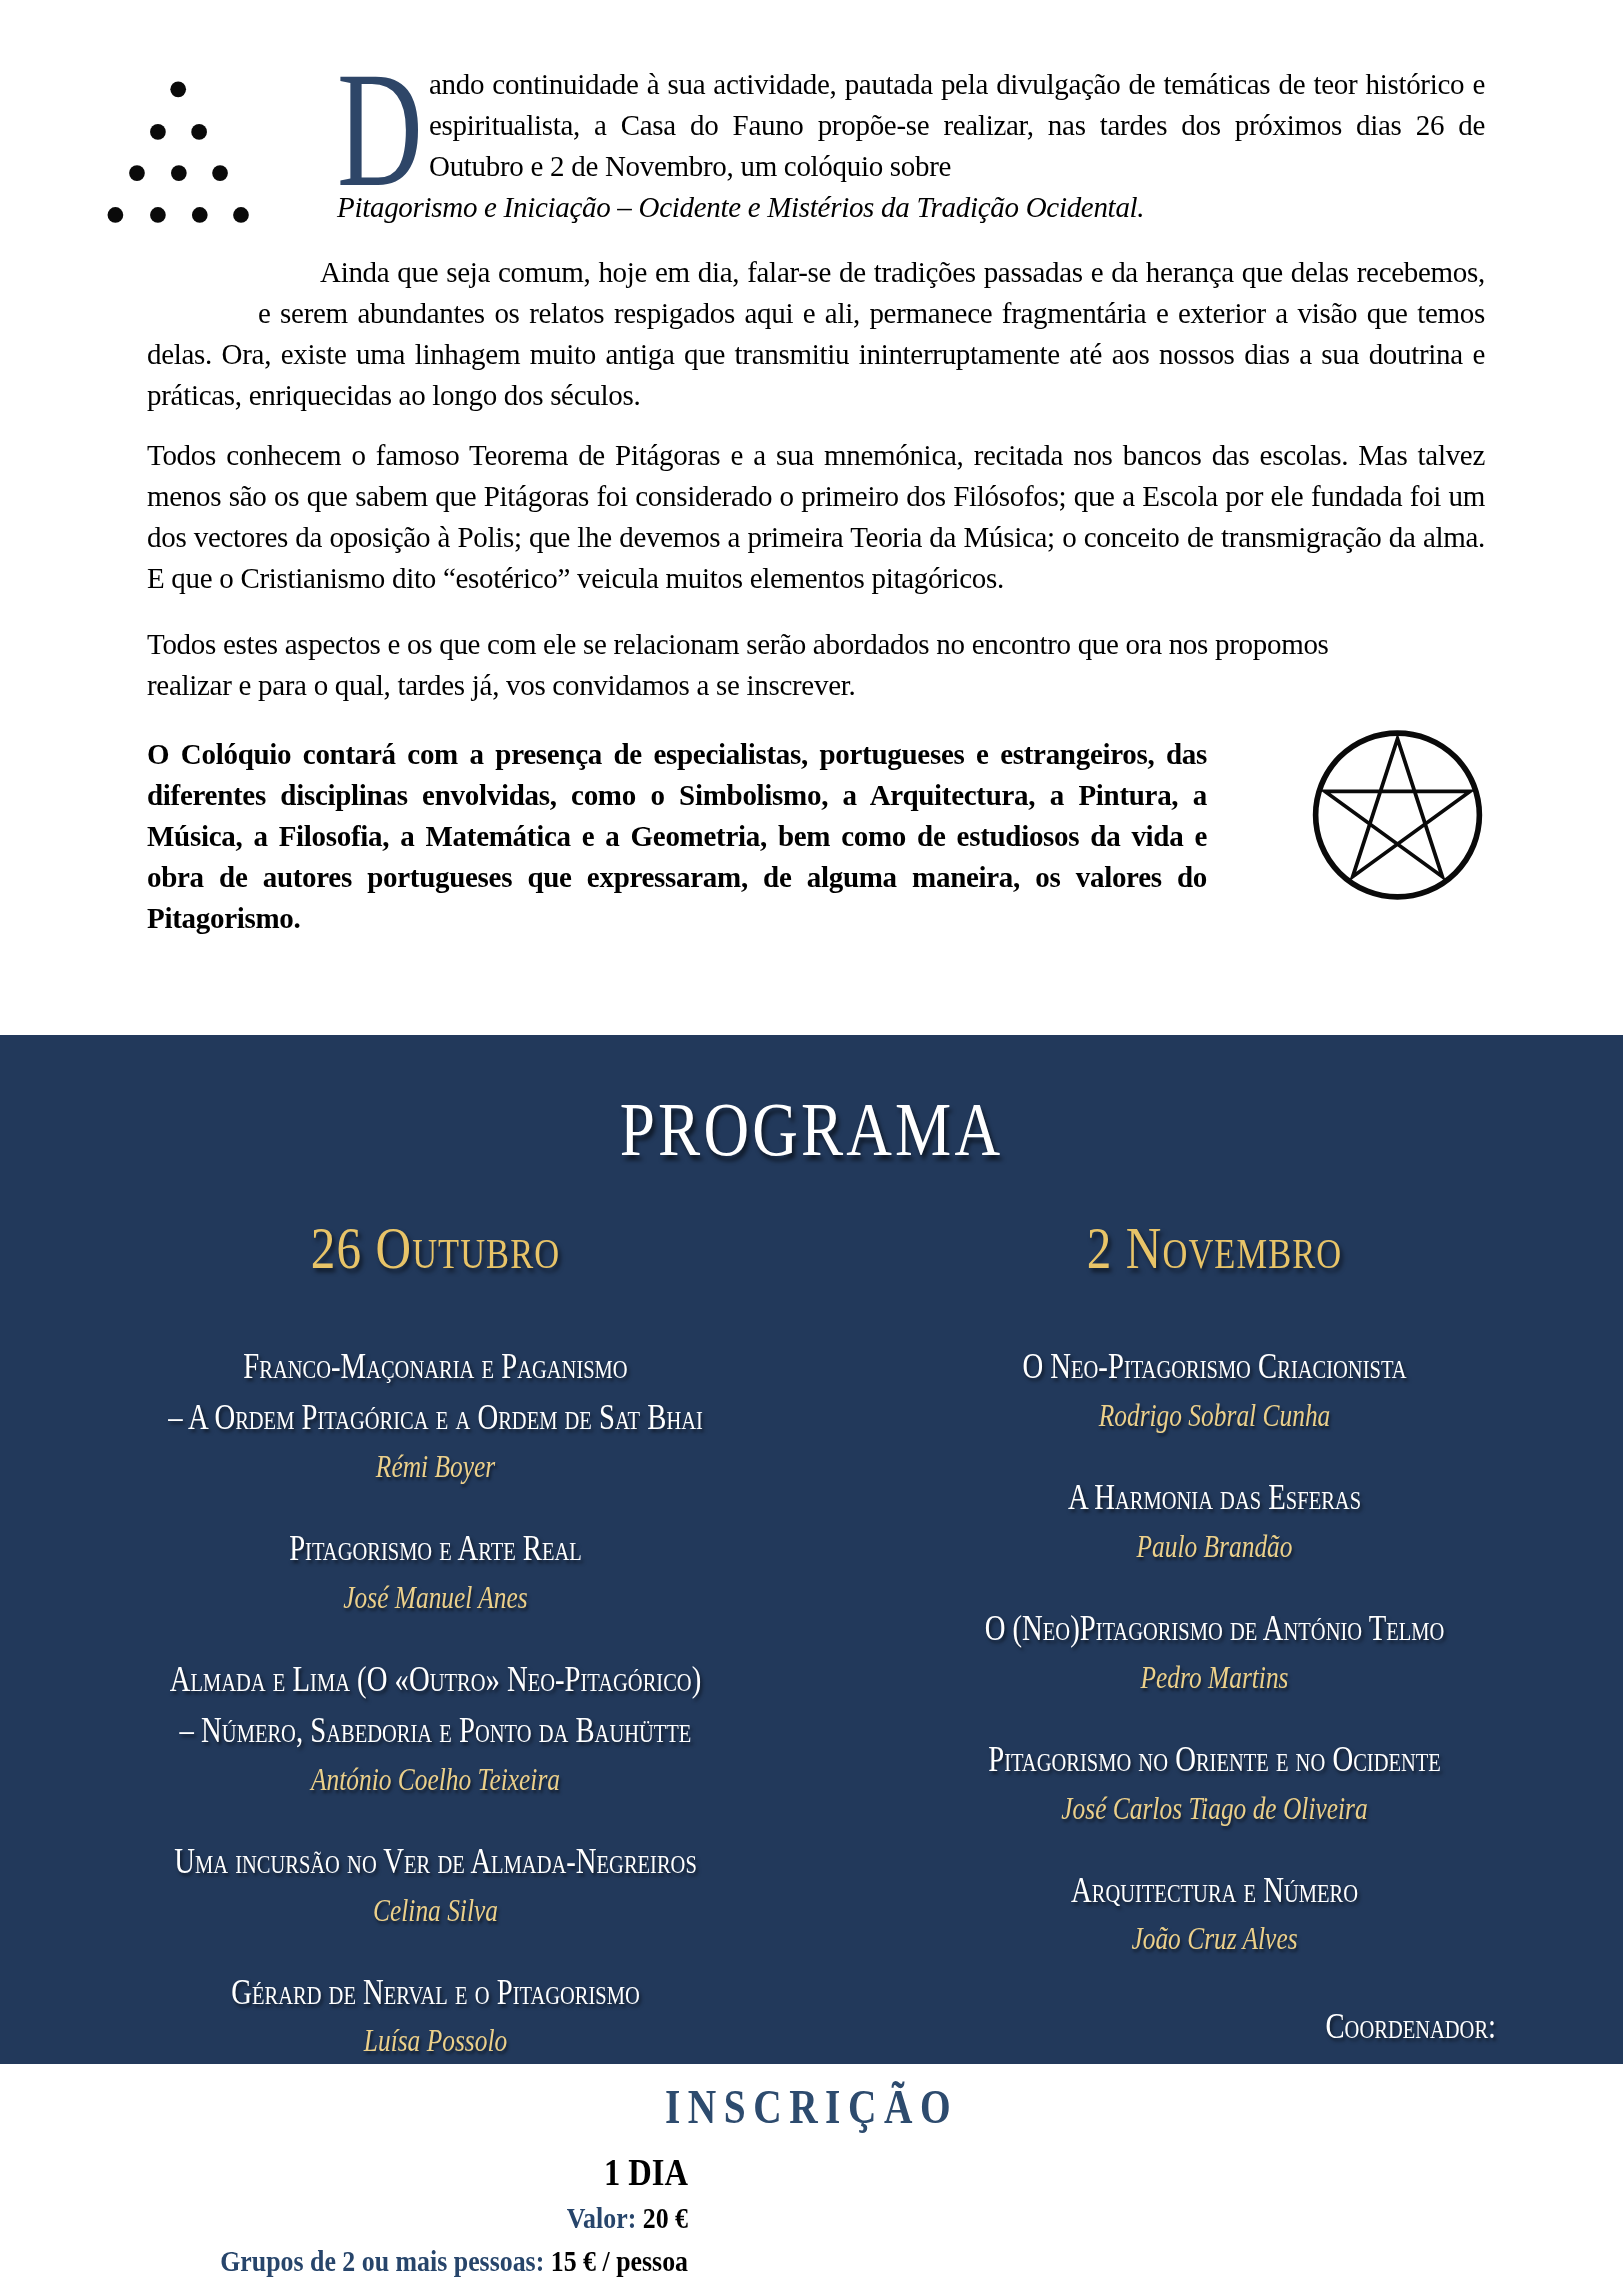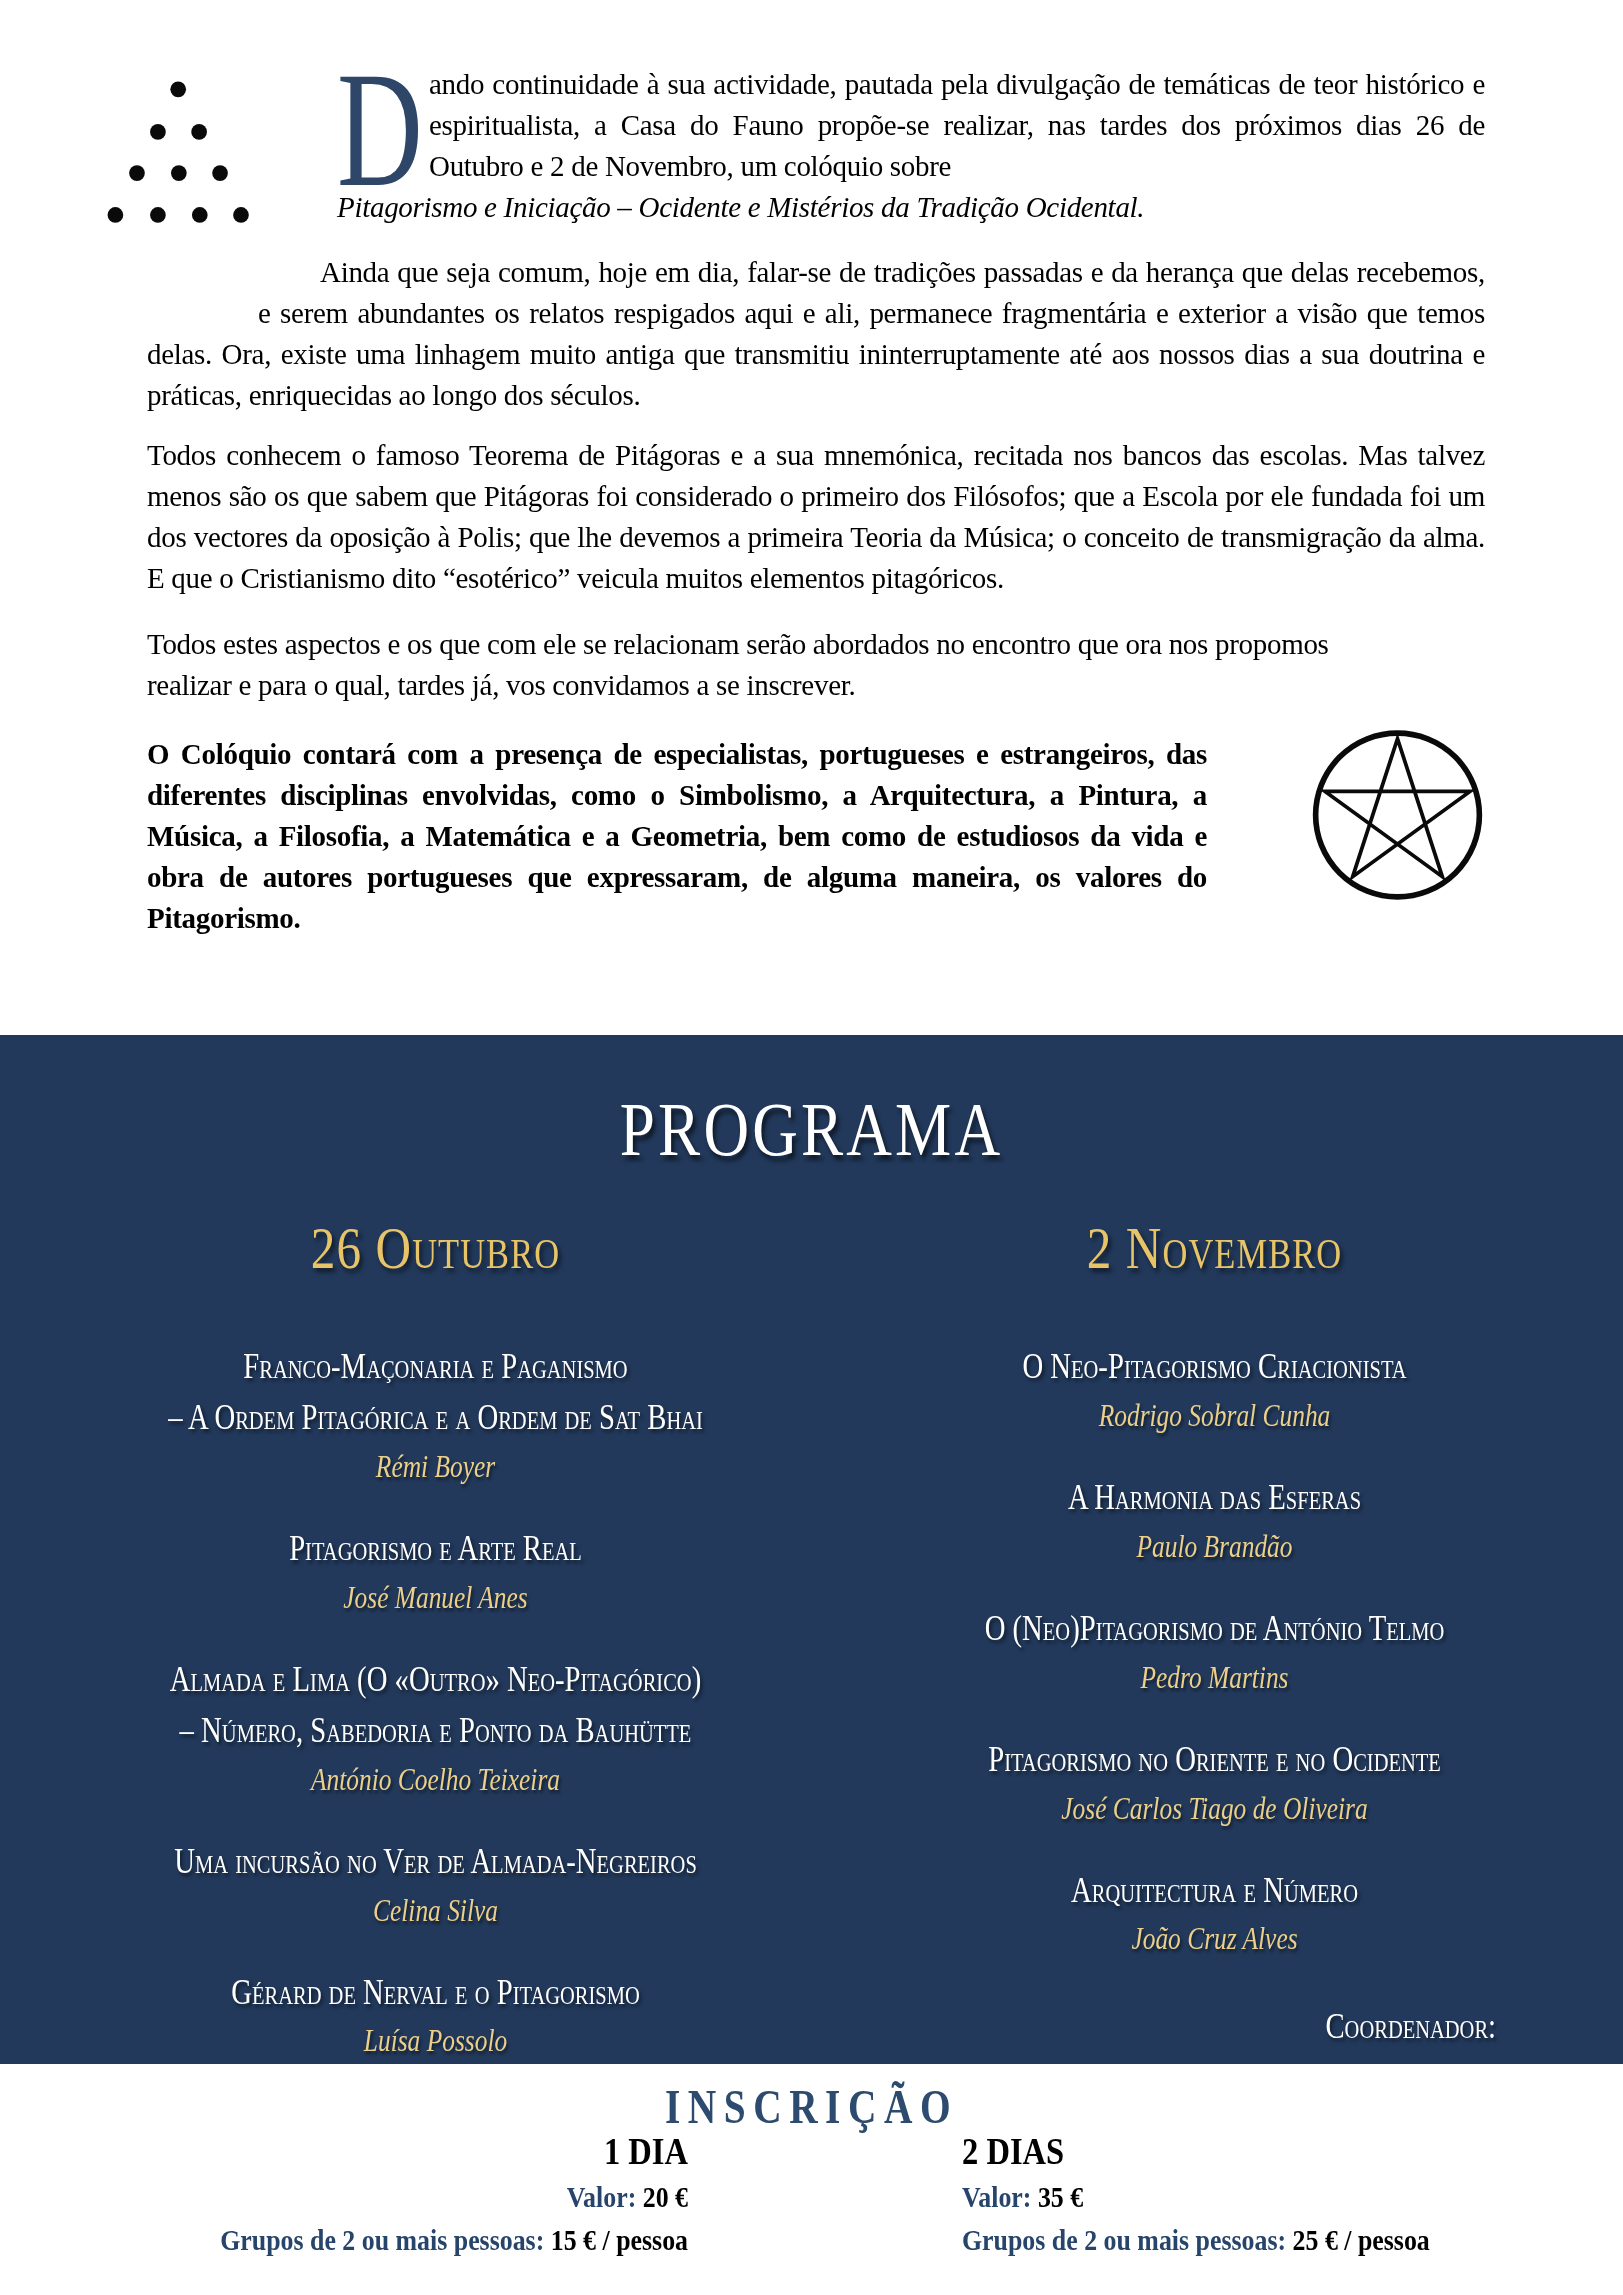--- a/index.html
+++ b/index.html
@@ -40,21 +40,21 @@
   .item-speaker{margin-top:3.9px;font-size:31px;line-height:39px;font-style:italic;color:#ecd08a;
                 text-shadow:2px 2.6px 3.3px rgba(0,0,0,.5);}
   .coordinator{margin-top:43px;text-align:right;padding-right:98px;}
   .coordinator .item-title{display:inline-block;transform-origin:100% 50%;}
   .coordinator .item-speaker{transform-origin:100% 50%;}
 
   
   .inscr{position:absolute;top:2065px;left:0;width:1623px;height:231px;background:#fff;}
   .inscr-title{margin-top:18.3px;text-align:center;font-size:48px;line-height:1;font-weight:bold;
                color:#2d4b6e;letter-spacing:9.2px;}
-  .inscr-cols{display:flex;}
+  .inscr-cols{display:flex;margin-top:21px;}
   .ic-left{width:688px;text-align:right;}
   .ic-left .condr{transform:scaleX(.88);transform-origin:100% 50%;}
   .ic-right{margin-left:274px;text-align:left;}
   .ic-right .condl{transform:scaleX(.88);transform-origin:0 50%;}
   .ic-day{font-size:37px;line-height:41px;font-weight:bold;color:#000;}
   .ic-line{margin-top:7.9px;font-size:29.4px;line-height:35px;font-weight:bold;}
   .lbl{color:#27456b;}
   .val{color:#000;}
 </style>
 </head>
@@ -204,29 +204,18 @@
         <div class="ic-line condr">
           <span class="lbl">Valor:</span>
           <span class="val">20 €</span>
         </div>
         <div class="ic-line condr">
           <span class="lbl">Grupos de 2 ou mais pessoas:</span>
           <span class="val">15 € / pessoa</span>
         </div>
       </div>
 
-      <div class="ic-right">
-        <div class="ic-day condl">2 DIAS</div>
-        <div class="ic-line condl">
-          <span class="lbl">Valor:</span>
-          <span class="val">35 €</span>
-        </div>
-        <div class="ic-line condl">
-          <span class="lbl">Grupos de 2 ou mais pessoas:</span>
-          <span class="val">25 € / pessoa</span>
-        </div>
-      </div>
 
     </div>
   </div>
 
 </div>
 
 
 </body></html>

